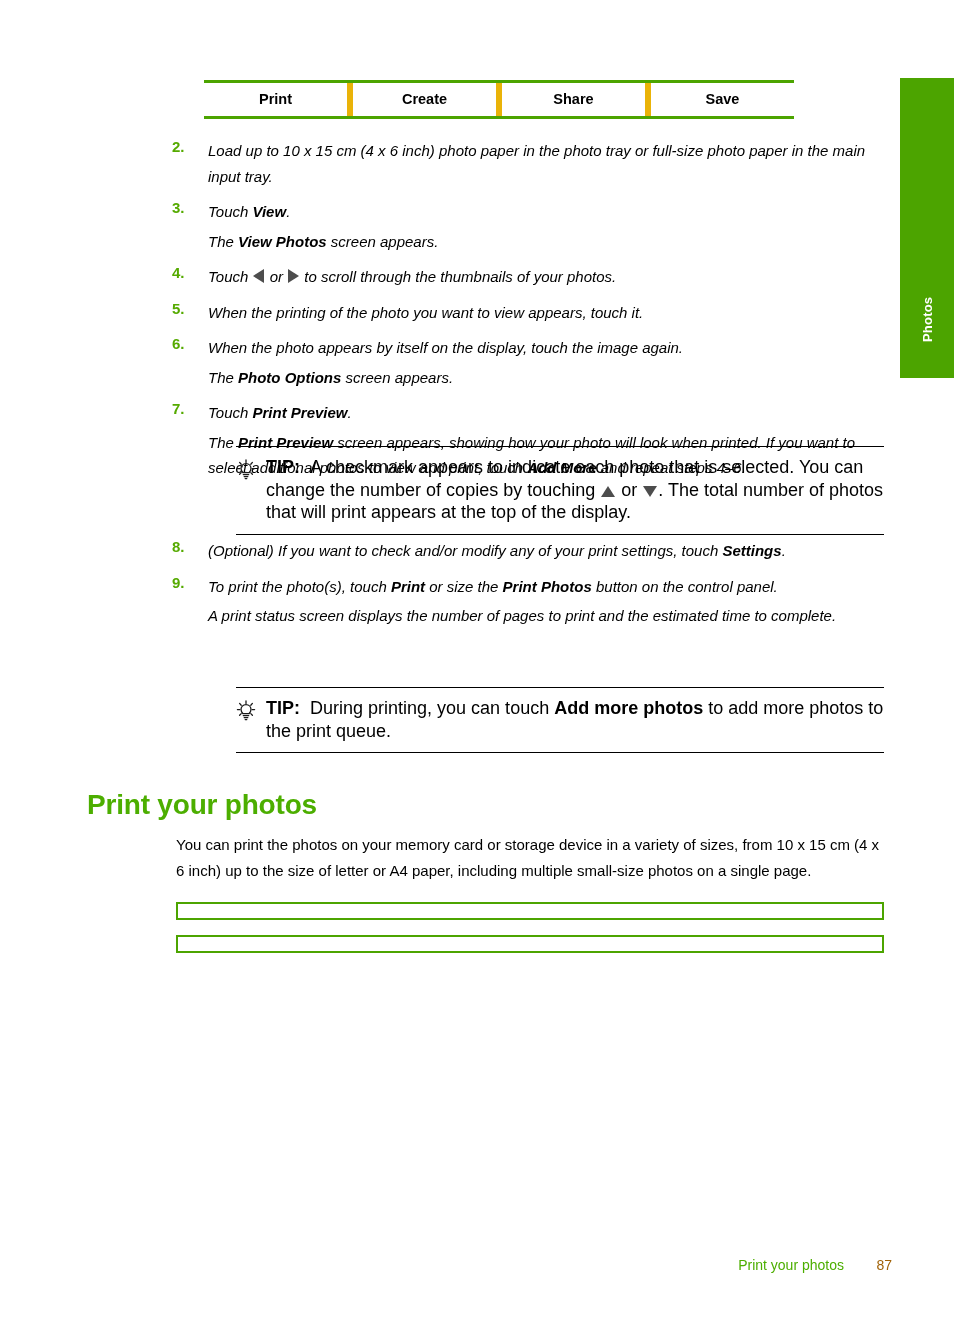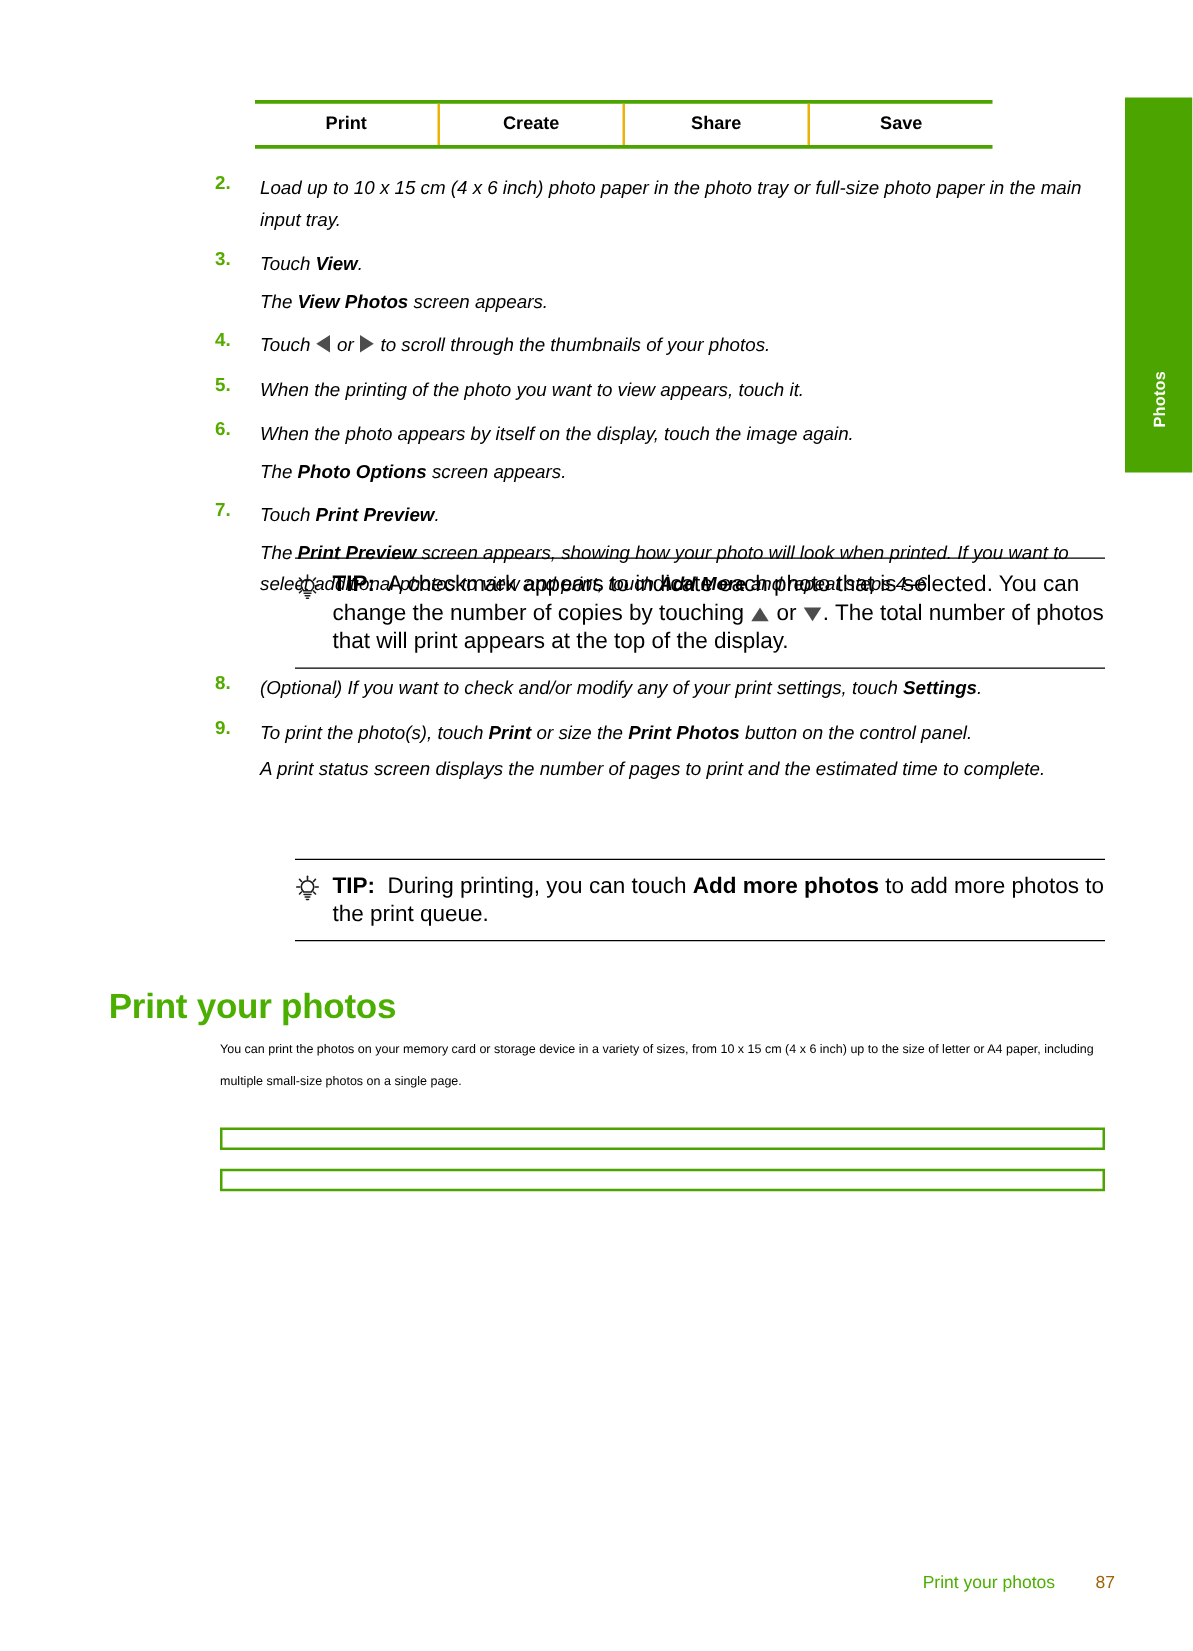--- a/index.html
+++ b/index.html
@@ -58,21 +58,21 @@
   .nav-cell {
     flex: 1 1 0;
     text-align: center;
     font-size: 14.5px;
     font-weight: bold;
     padding: 8px 0 9px 0;
     box-sizing: border-box;
     color: #000000;
   }
   .nav-cell + .nav-cell {
-    border-left: 2px solid #eab308;
+    border-left: 6px solid #eab308;
   }
 
   
   .steps {
     position: absolute;
     left: 168px;
     top: 134px;
     width: 720px;
   }
   .step {
@@ -168,21 +168,21 @@
     font-size: 28px;
     font-weight: bold;
     color: #4cae00;
     letter-spacing: -0.2px;
   }
   .section-para {
     position: absolute;
     left: 176px;
     top: 817px;
     width: 712px;
-    font-size: 10px;
+    font-size: 15px;
     line-height: 25.5px;
   }
 
   
   .empty-box {
     position: absolute;
     left: 176px;
     width: 708px;
     height: 18px;
     border: 2px solid #4ca400;

